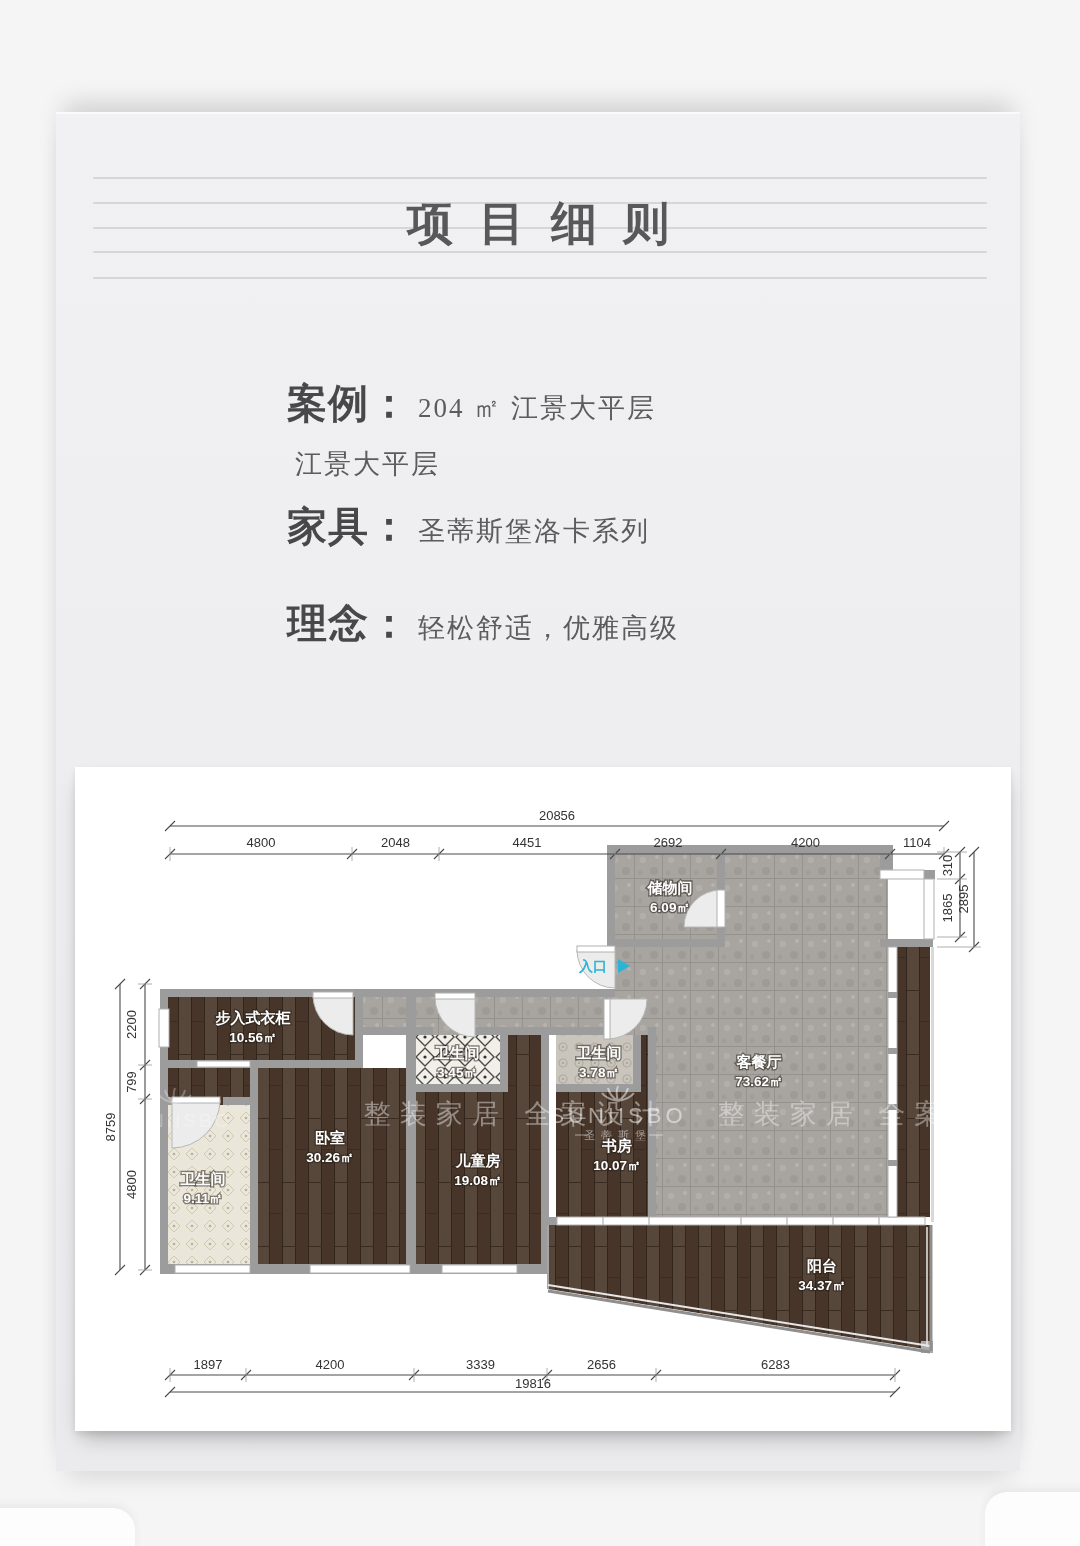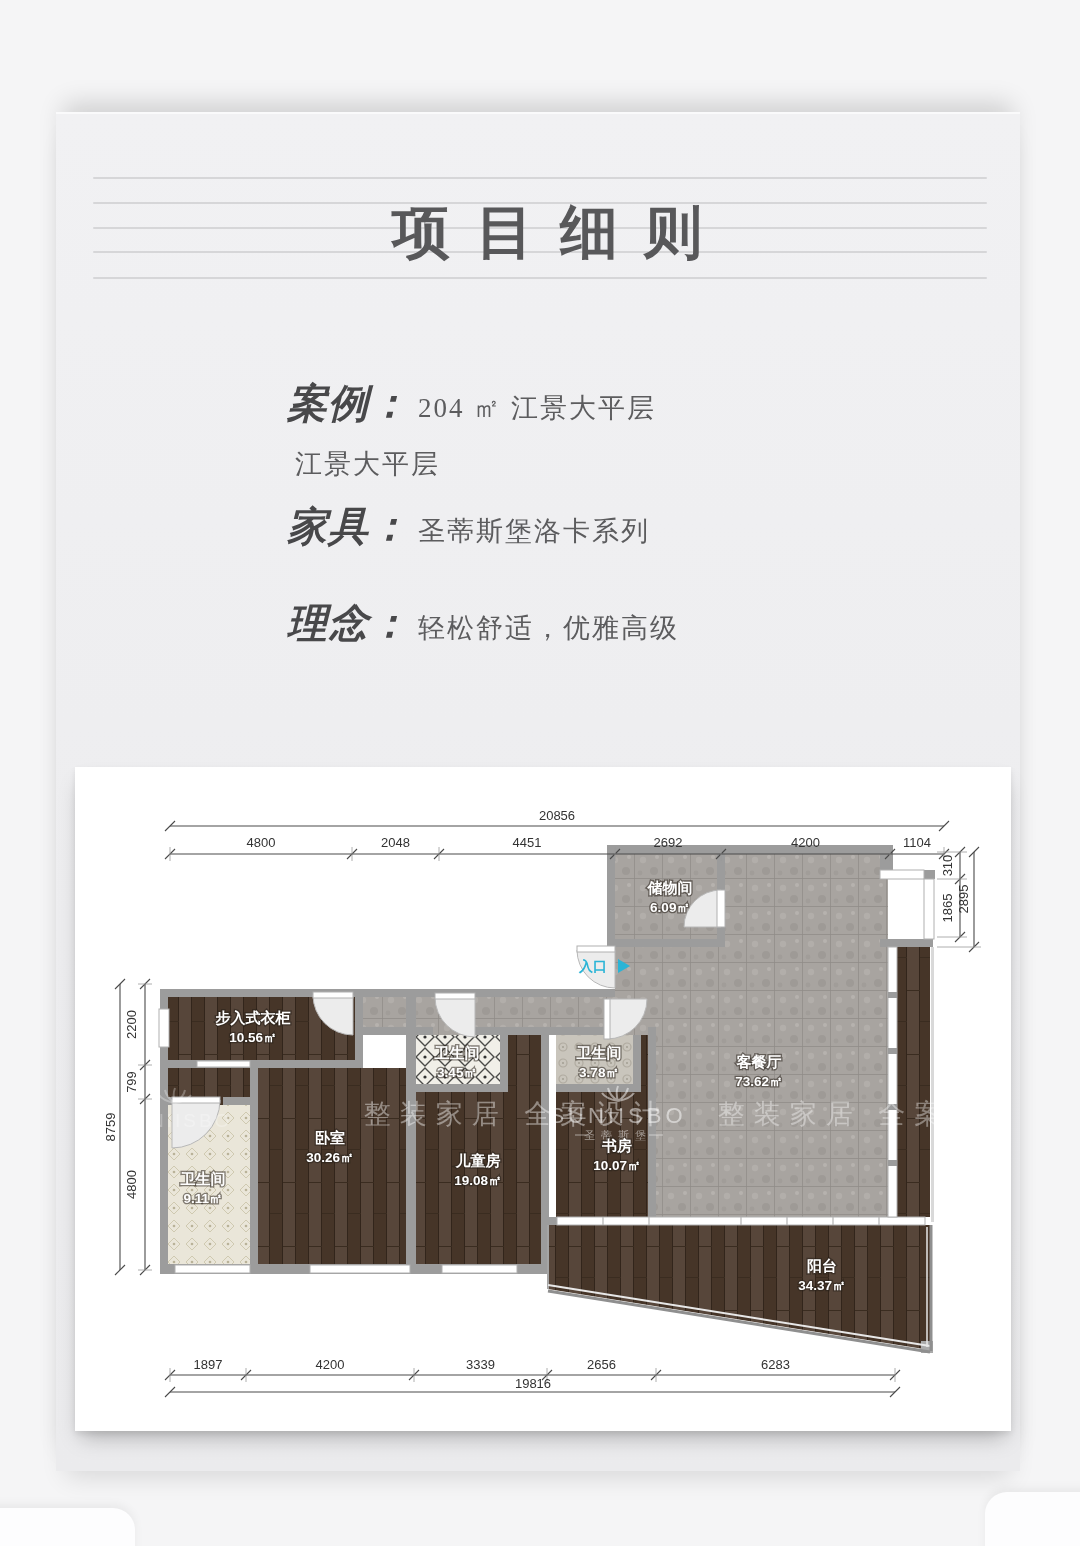--- a/index.html
+++ b/index.html
@@ -8,26 +8,26 @@
     background:#f5f5f6; font-family:"Liberation Sans", sans-serif;
   }
   .panel {
     position:absolute; left:56px; top:112px; width:964px; height:1357px;
     background:linear-gradient(180deg,#f1f1f3 0%, #ededef 60%, #ebebed 100%);
     box-shadow:0 -16px 24px -8px rgba(0,0,0,0.16), 0 16px 24px -10px rgba(0,0,0,0.12);
     border-top:2px solid #fafafb;
   }
   .title-line { position:absolute; left:37px; width:894px; height:2px; background:#d6d6d8; border-radius:2px; }
   .page-title {
-    position:absolute; top:80px; left:0; width:100%; margin:9px; text-align:center;
-    font-family:"Liberation Serif", serif; font-weight:600; font-size:58px; line-height:60px;
+    position:absolute; top:80px; left:0; width:100%; margin:0; text-align:center;
+    font-family:"Liberation Serif", serif; font-weight:600; font-size:46px; line-height:60px;
     color:#58585a; letter-spacing:26px; padding-left:26px; box-sizing:border-box; z-index:2;
   }
   .info-row { position:absolute; left:231px; display:flex; align-items:baseline; white-space:nowrap; }
-  .info-label { font-family:"Liberation Serif", serif; font-weight:700; font-size:40px; color:#48484a; letter-spacing:1px;font-style:italic; }
+  .info-label { font-family:"Liberation Serif", serif; font-weight:700; font-size:40px; color:#48484a; letter-spacing:1px; }
   .info-value { font-family:"Liberation Serif", serif; font-weight:400; font-size:27px; color:#5c5c5e; margin-left:8px; letter-spacing:2px; }
   .plan-card {
     position:absolute; left:19px; top:653px; width:936px; height:664px; background:#ffffff;
     box-shadow:0 12px 20px -6px rgba(0,0,0,0.26), 0 3px 6px rgba(0,0,0,0.08);
   }
   .plan-card svg { display:block; width:936px; height:664px; }
   svg text { font-family:"Liberation Sans", sans-serif; }
   .corner-peek { position:absolute; background:#fdfdfe; border-radius:22px; box-shadow:0 -4px 10px rgba(0,0,0,0.05); }
   .corner-peek.left  { left:-45px; top:1508px; width:180px; height:90px; }
   .corner-peek.right { left:985px; top:1492px; width:150px; height:100px; }

